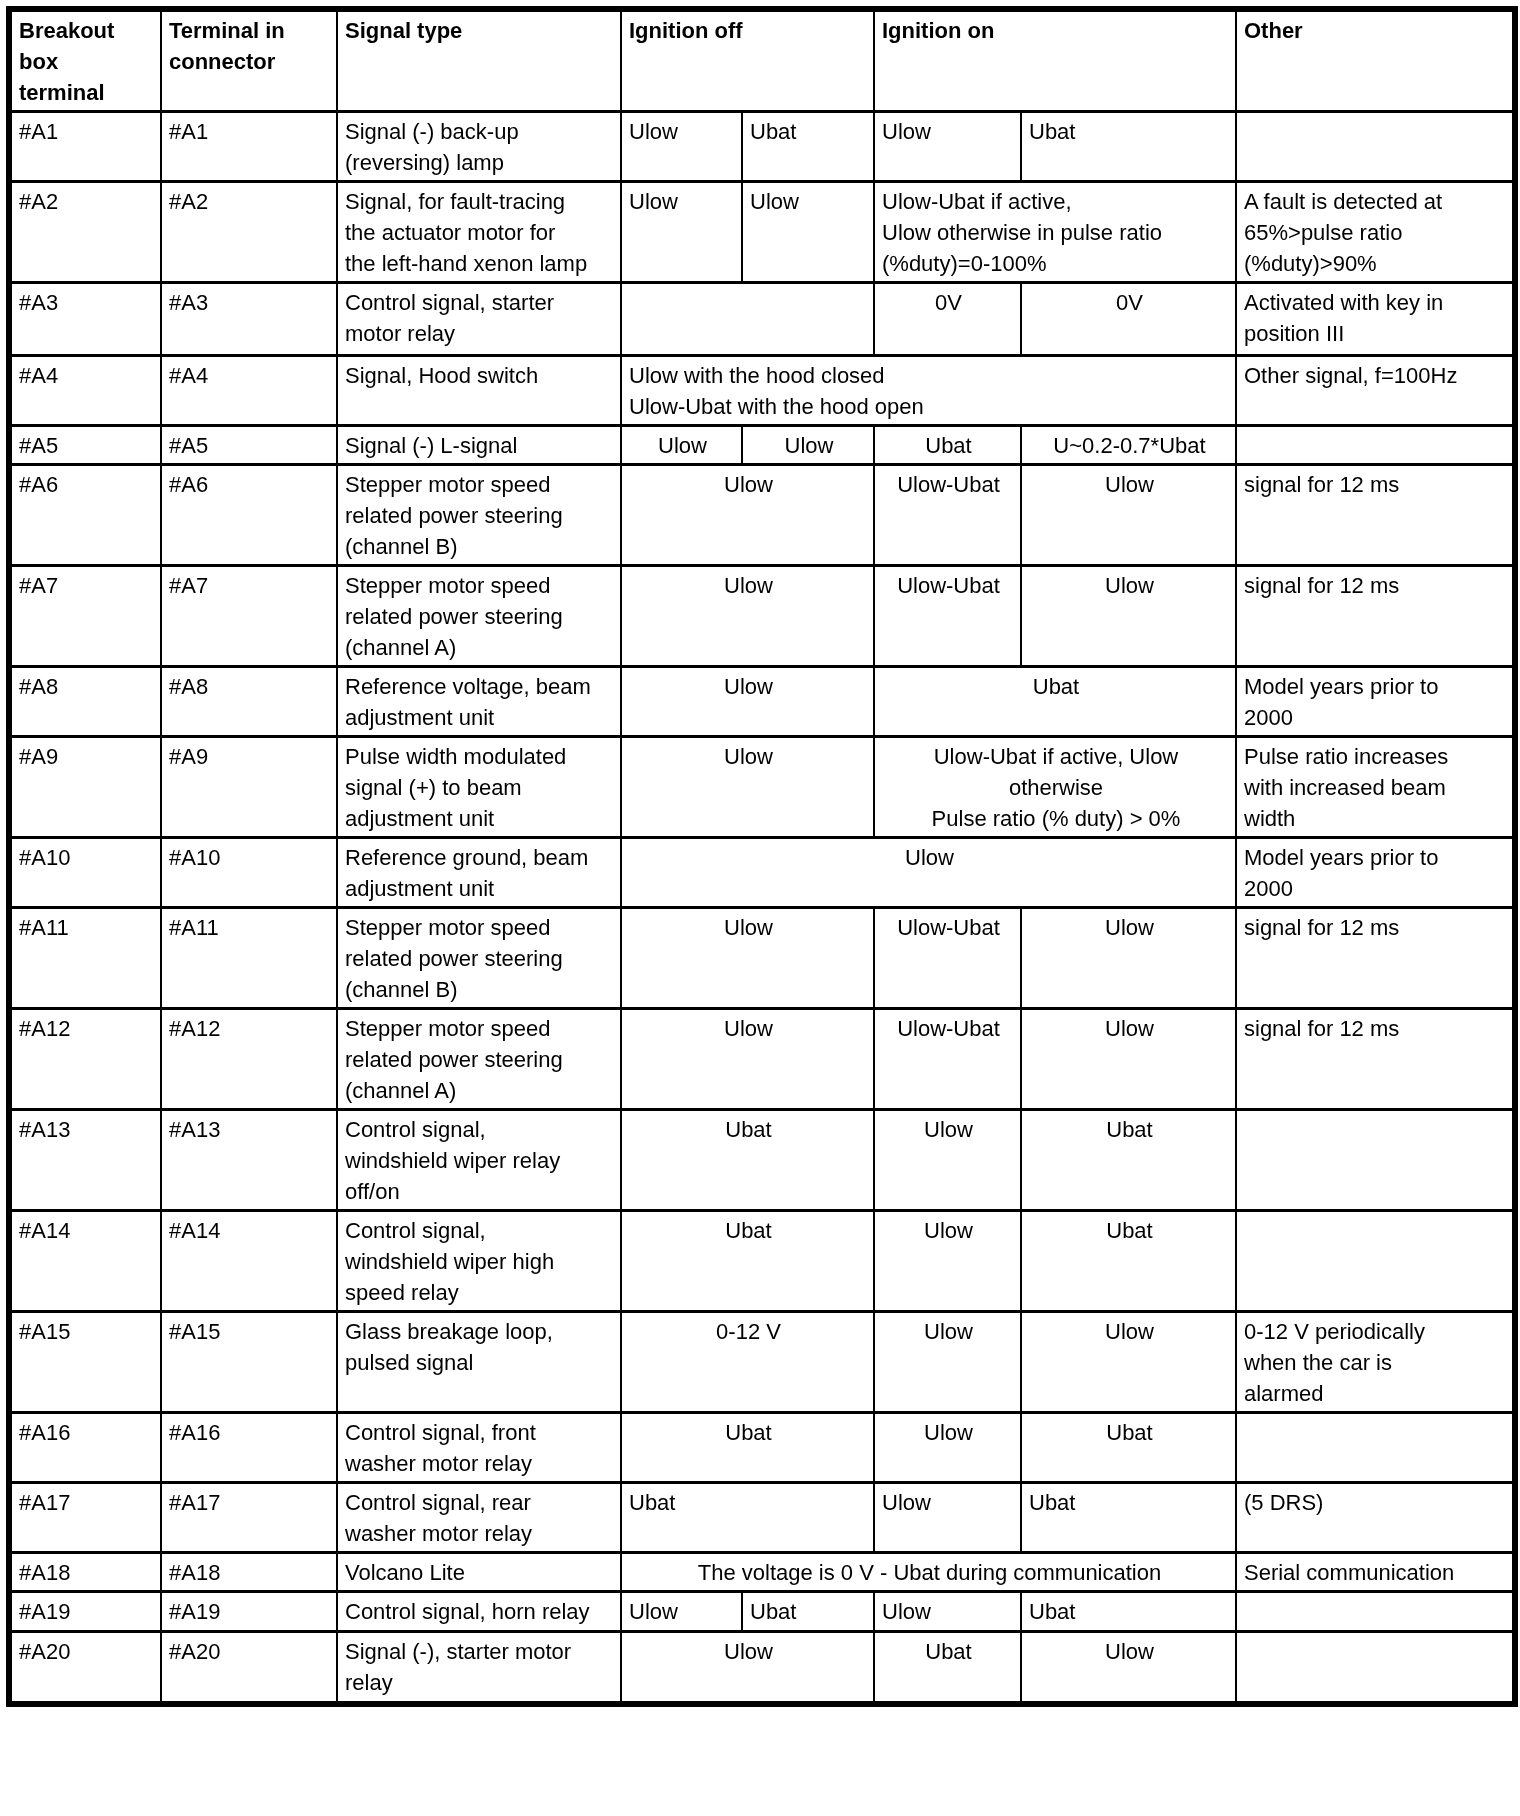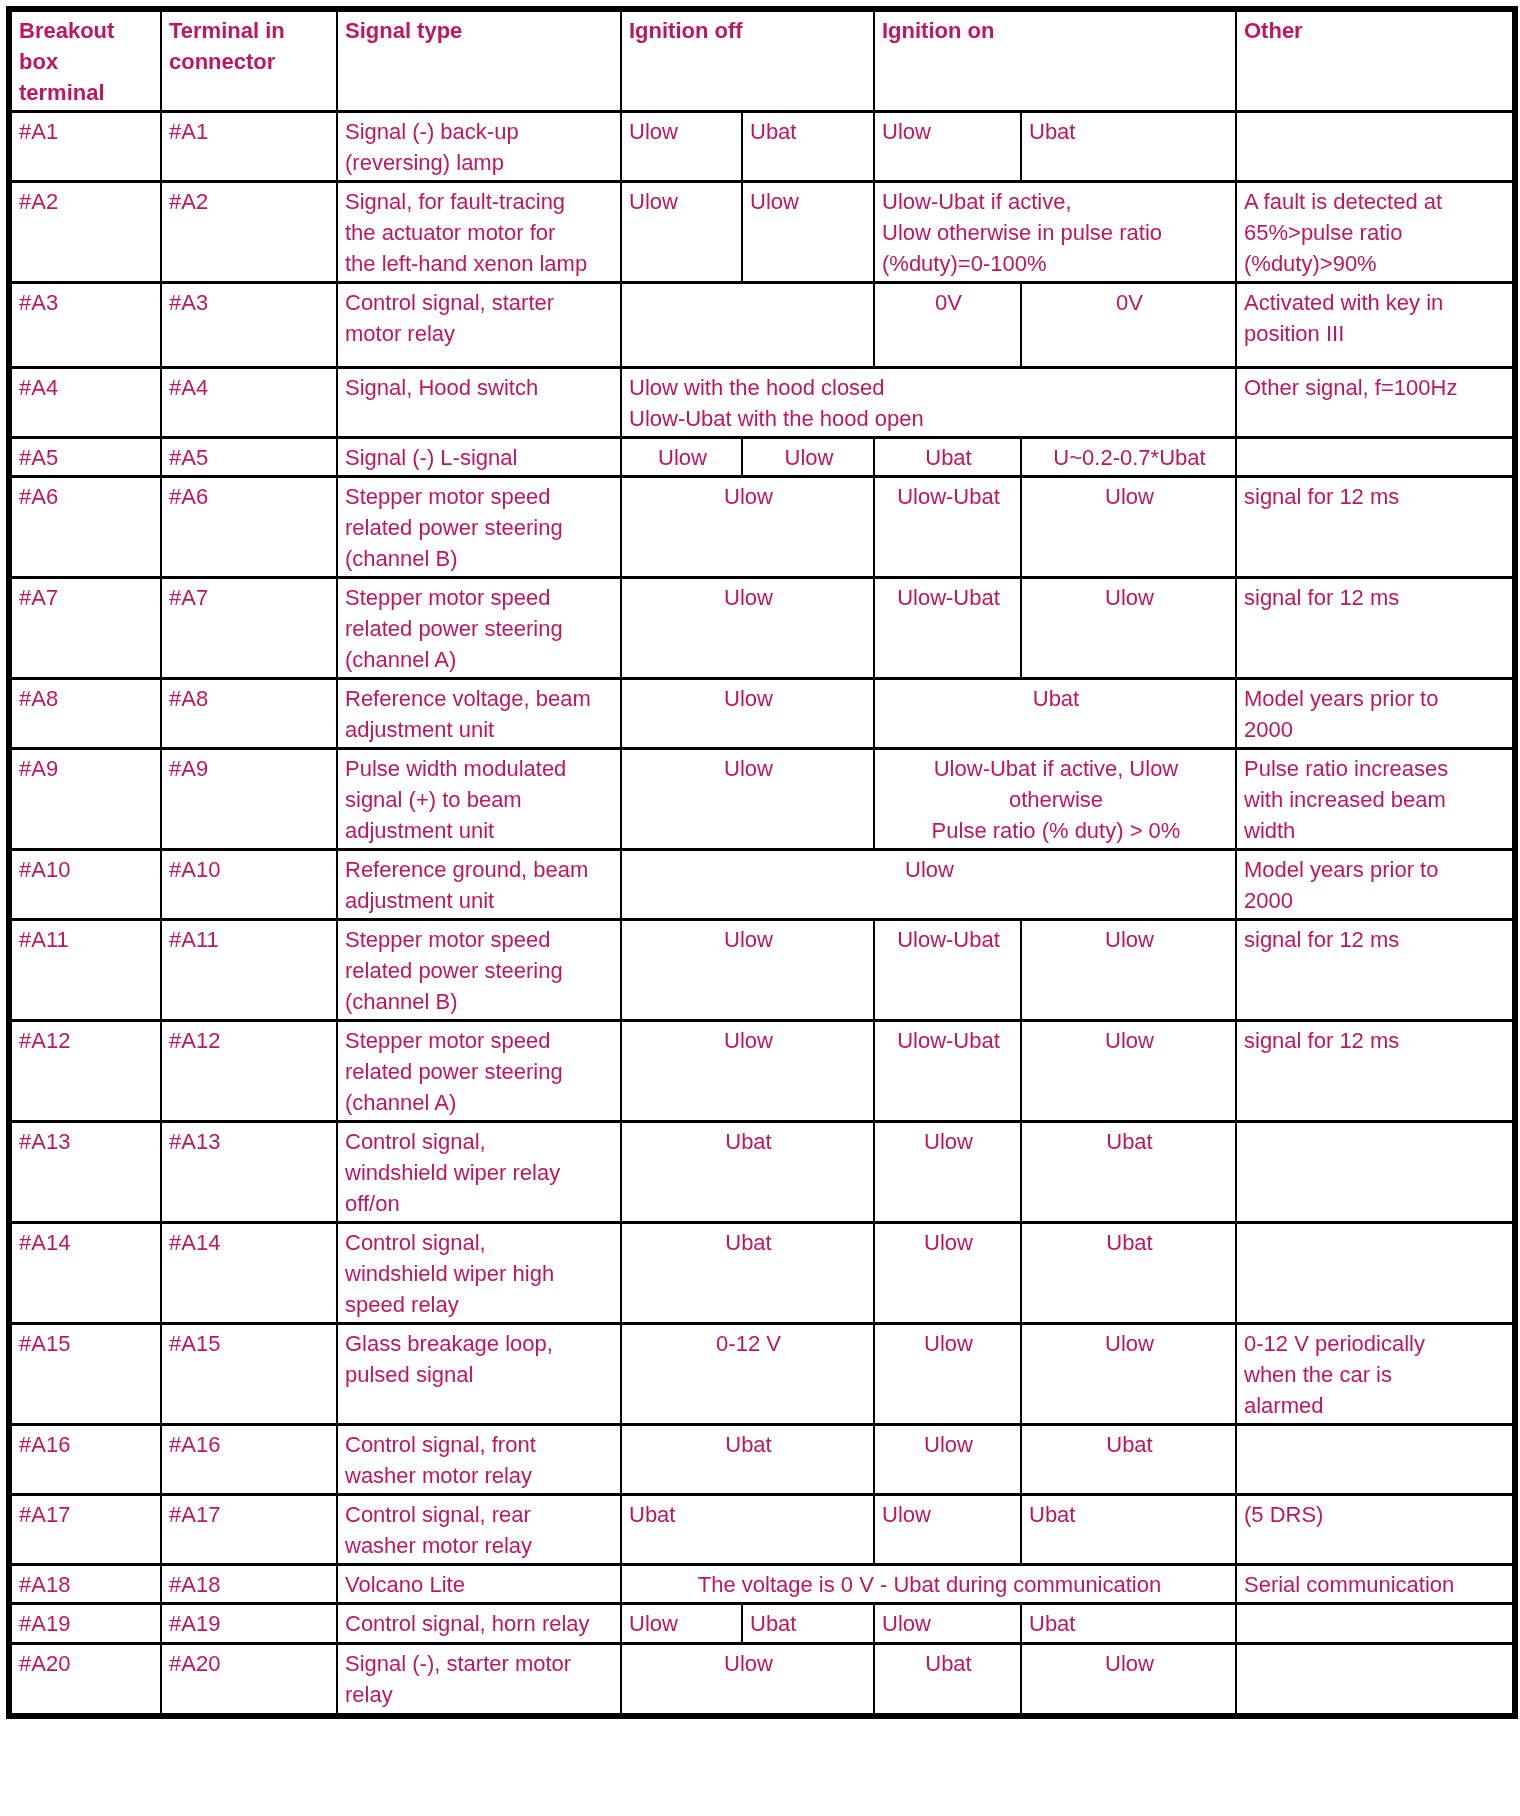--- a/index.html
+++ b/index.html
@@ -5,21 +5,21 @@
   html, body { margin: 0; padding: 0; background: #ffffff; }
   body { padding: 6px; }
   table.signal-table {
     border-collapse: collapse;
     table-layout: fixed;
     width: 1506px;
     border: 6px solid #000;
     font-family: "Liberation Sans", "DejaVu Sans", sans-serif;
     font-size: 22px;
     line-height: 31px;
-    color: #be185d;
+    color: #000000;
   }
   td {
     border: 2px solid #000;
     border-top-width: 3px;
     border-bottom-width: 3px;
     vertical-align: top;
     padding: 3px 5px 2px 7px;
     white-space: pre-line;
     overflow: hidden;
   }
@@ -75,21 +75,21 @@
 the left-hand xenon lamp</td>
       <td colspan="1" class="left">Ulow</td>
       <td colspan="1" class="left">Ulow</td>
       <td colspan="2" class="left">Ulow-Ubat if active,
 Ulow otherwise in pulse ratio
 (%duty)=0-100%</td>
       <td class="left">A fault is detected at
 65%&gt;pulse ratio
 (%duty)&gt;90%</td>
     </tr>
-    <tr style="height:85px">
+    <tr style="height:73px">
       <td class="left">#A3</td>
       <td class="left">#A3</td>
       <td class="left">Control signal, starter
 motor relay</td>
       <td colspan="2" class="left"></td>
       <td colspan="1" class="center">0V</td>
       <td colspan="1" class="center">0V</td>
       <td class="left">Activated with key in
 position III</td>
     </tr>

